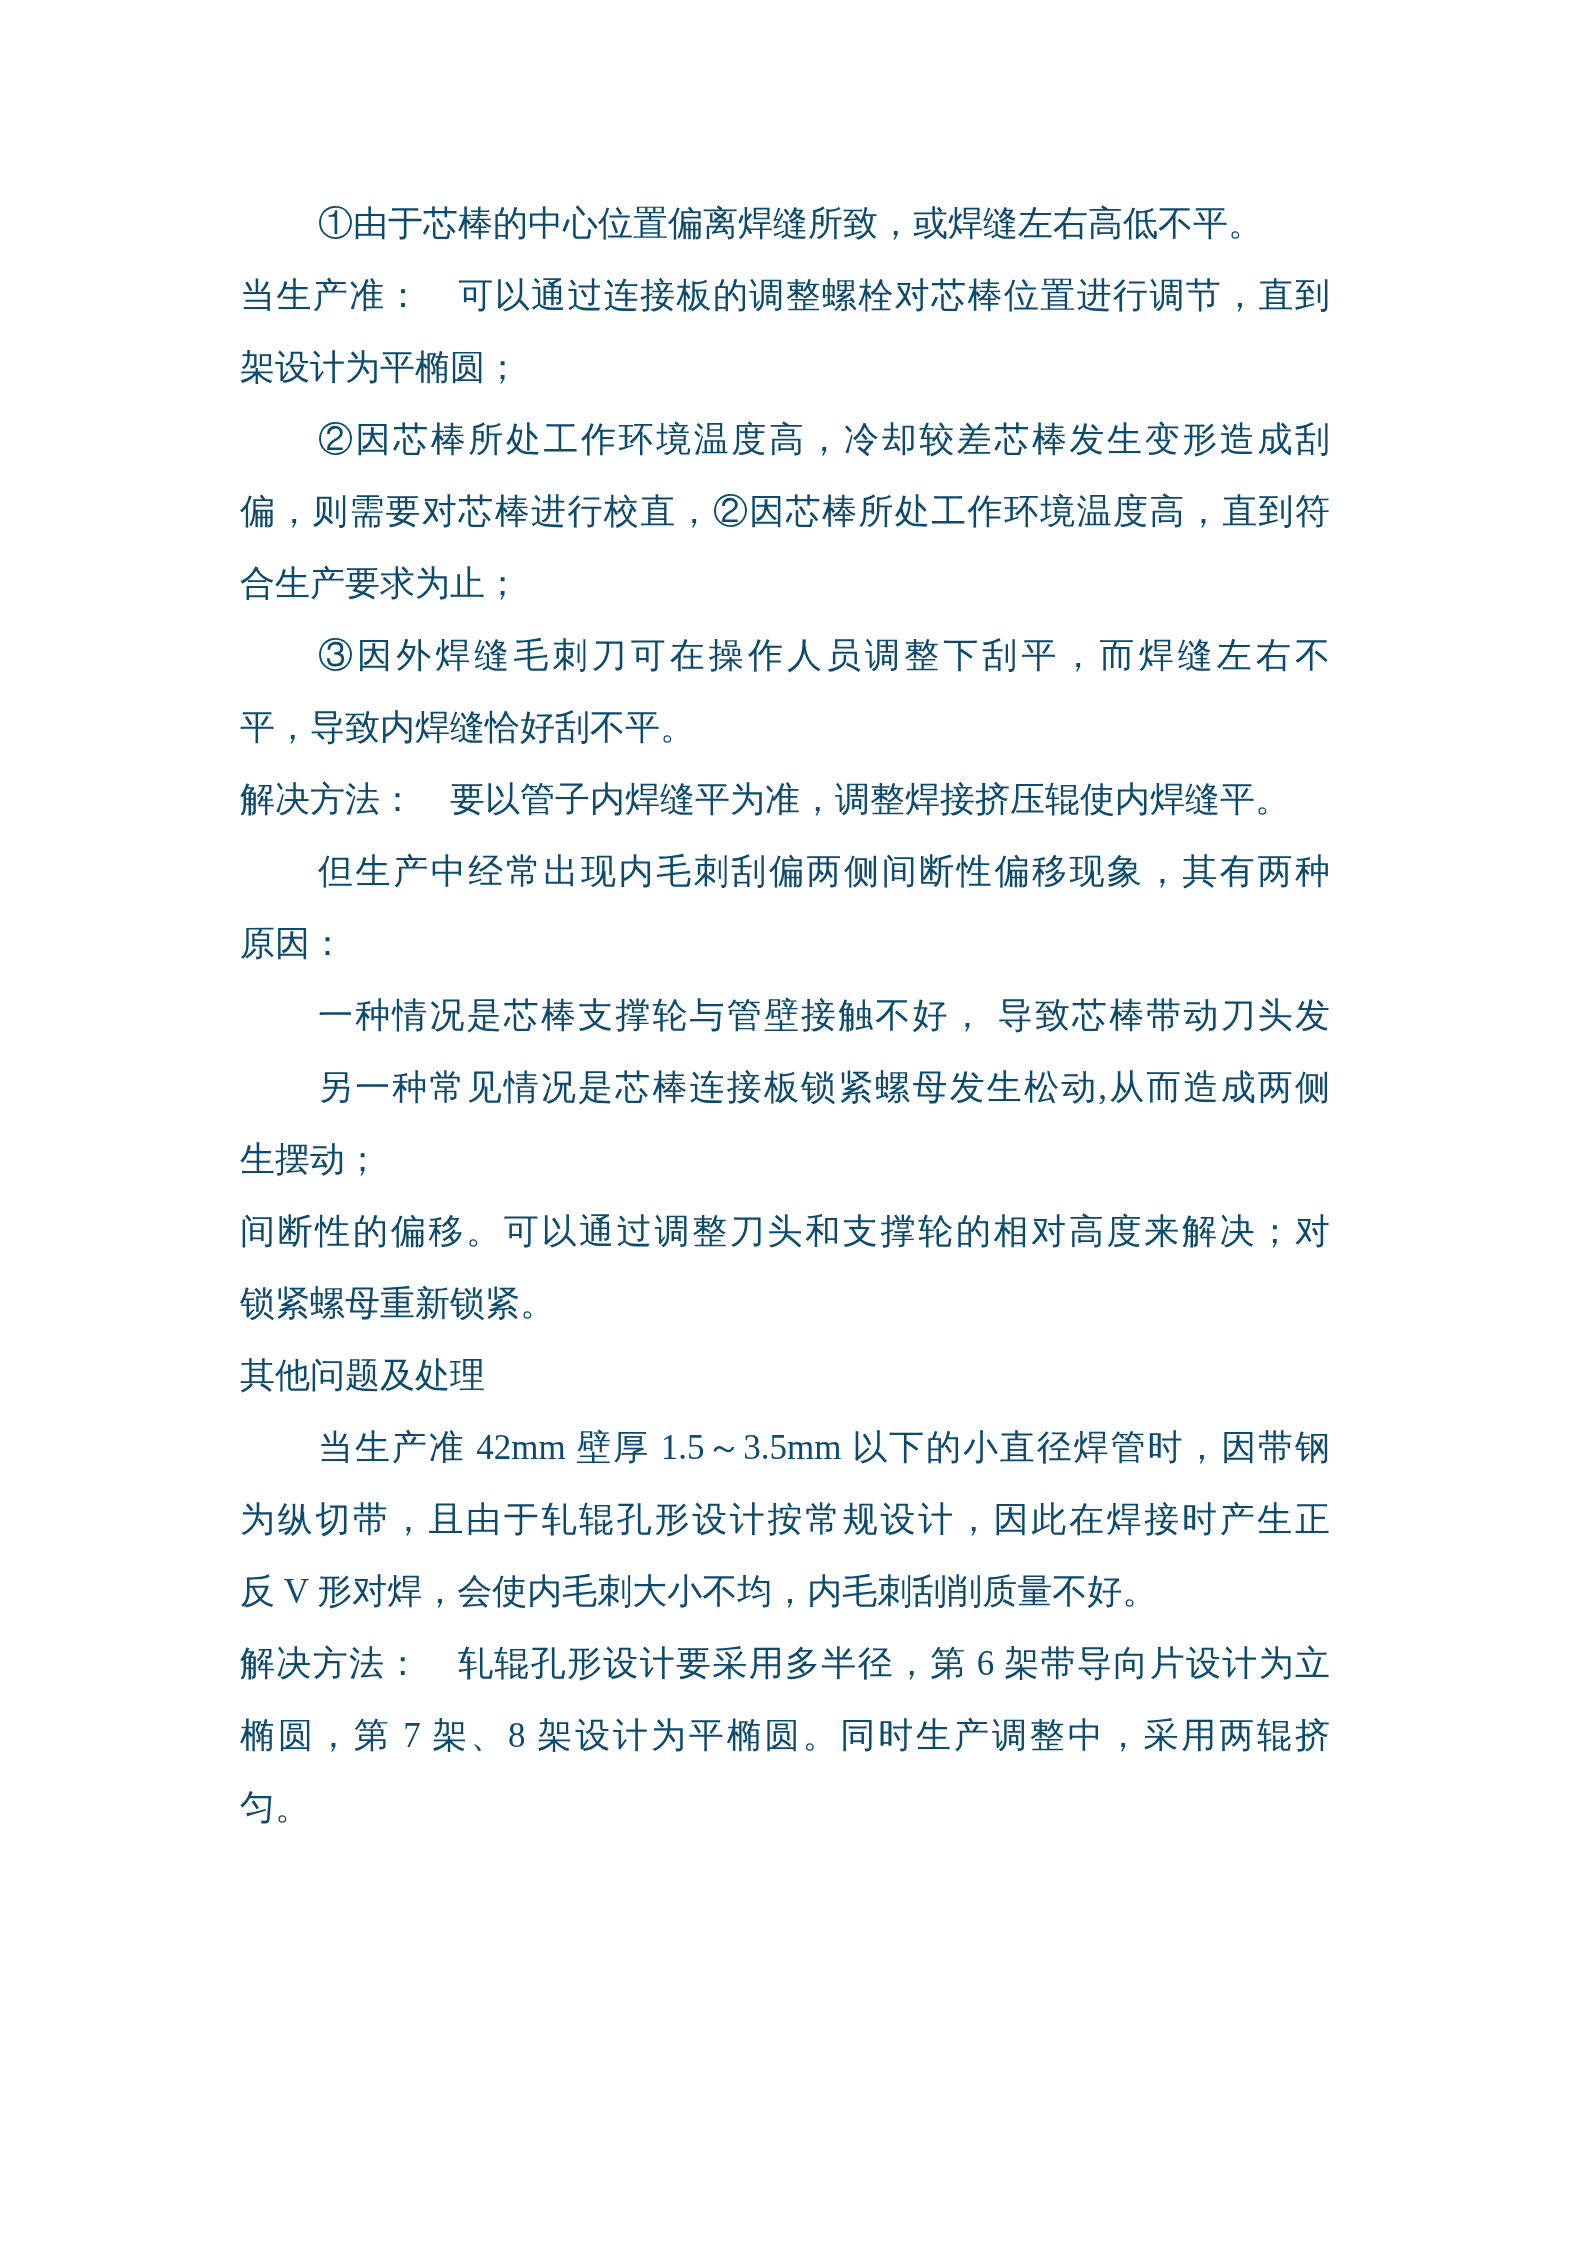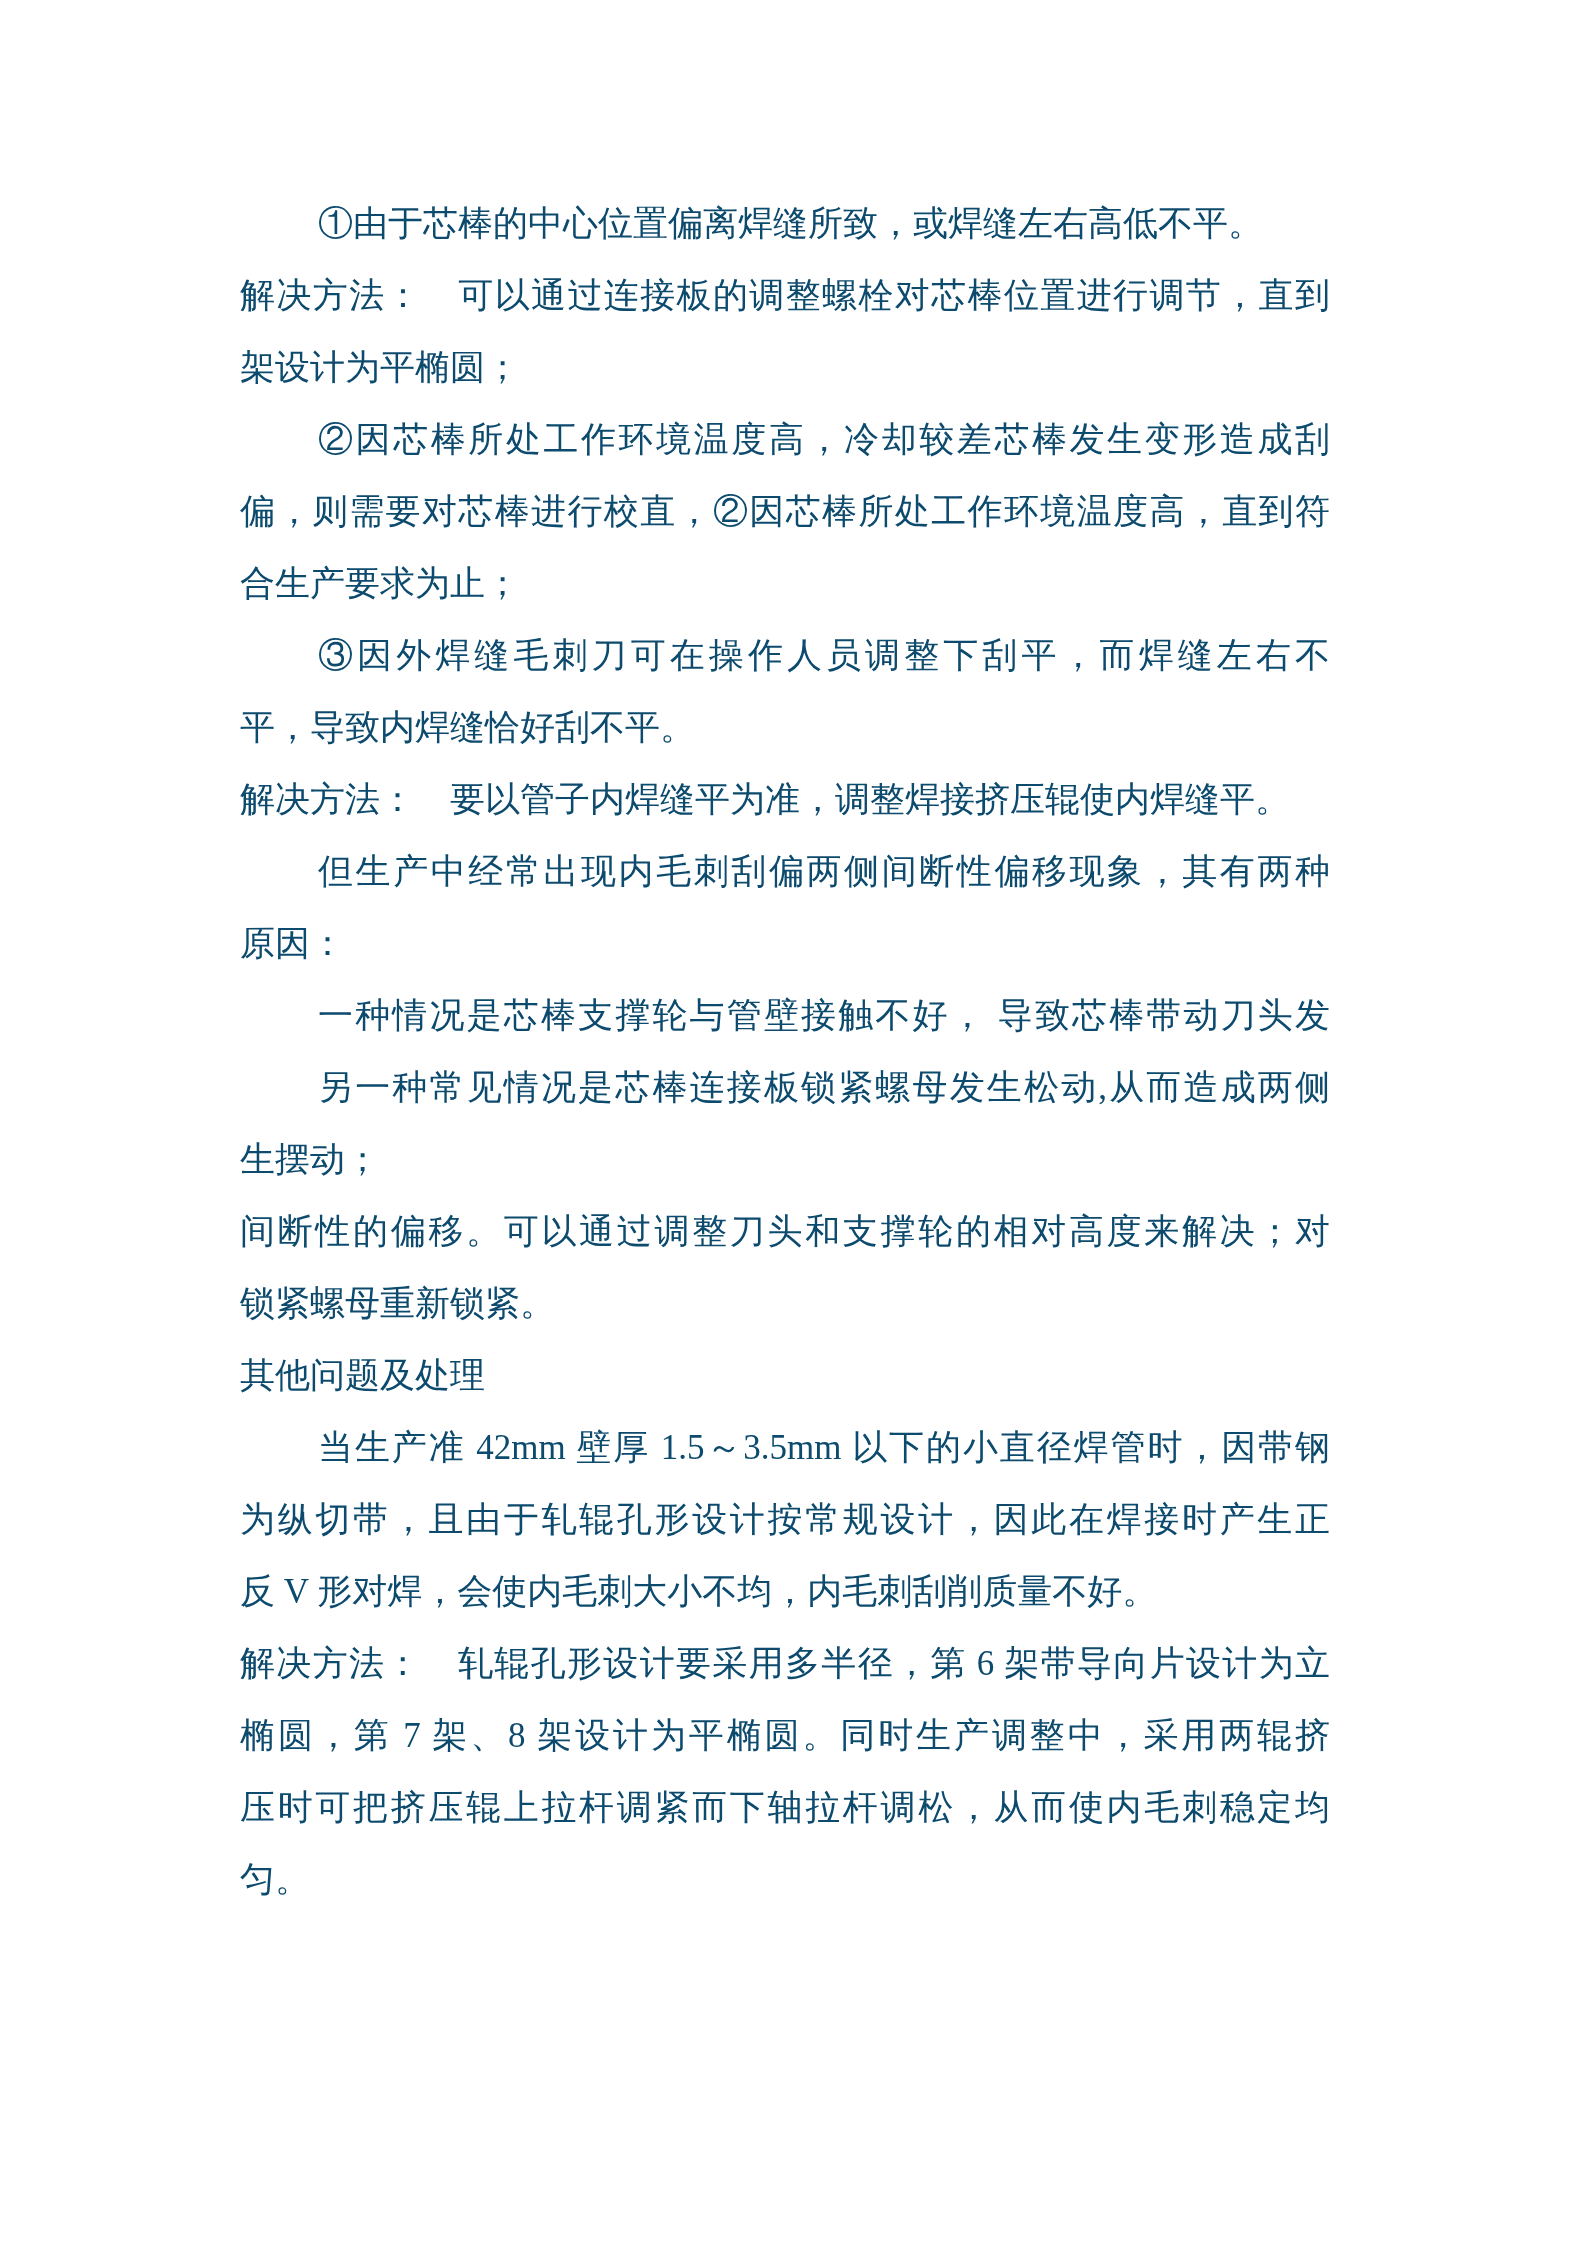--- a/index.html
+++ b/index.html
@@ -38,37 +38,36 @@
   .line.indent {
     text-indent: 78px;
   }
 </style>
 </head>
 <body>
 
 <div class="page">
   <div class="text-block">
       <div class="line indent">①由于芯棒的中心位置偏离焊缝所致，或焊缝左右高低不平。</div>
-      <div class="line fill">解决方法：　可以通过连接板的调整螺栓对芯棒位置进行调节，直到</div>
+      <div class="line fill">当生产准：　可以通过连接板的调整螺栓对芯棒位置进行调节，直到</div>
       <div class="line">架设计为平椭圆；</div>
       <div class="line indent fill">②因芯棒所处工作环境温度高，冷却较差芯棒发生变形造成刮</div>
       <div class="line fill">偏，则需要对芯棒进行校直，②因芯棒所处工作环境温度高，直到符</div>
       <div class="line">合生产要求为止；</div>
       <div class="line indent fill">③因外焊缝毛刺刀可在操作人员调整下刮平，而焊缝左右不</div>
       <div class="line">平，导致内焊缝恰好刮不平。</div>
       <div class="line">解决方法：　要以管子内焊缝平为准，调整焊接挤压辊使内焊缝平。</div>
       <div class="line indent fill">但生产中经常出现内毛刺刮偏两侧间断性偏移现象，其有两种</div>
       <div class="line">原因：</div>
       <div class="line indent fill">一种情况是芯棒支撑轮与管壁接触不好， 导致芯棒带动刀头发</div>
       <div class="line indent fill">另一种常见情况是芯棒连接板锁紧螺母发生松动,从而造成两侧</div>
       <div class="line">生摆动；</div>
       <div class="line fill">间断性的偏移。可以通过调整刀头和支撑轮的相对高度来解决；对</div>
       <div class="line">锁紧螺母重新锁紧。</div>
       <div class="line">其他问题及处理</div>
       <div class="line indent fill">当生产准 42mm 壁厚 1.5～3.5mm 以下的小直径焊管时，因带钢</div>
       <div class="line fill">为纵切带，且由于轧辊孔形设计按常规设计，因此在焊接时产生正</div>
       <div class="line">反 V 形对焊，会使内毛刺大小不均，内毛刺刮削质量不好。</div>
       <div class="line fill">解决方法：　轧辊孔形设计要采用多半径，第 6 架带导向片设计为立</div>
       <div class="line fill">椭圆，第 7 架、8 架设计为平椭圆。同时生产调整中，采用两辊挤</div>
-      <div class="line fill">压时可把挤压辊上拉杆调紧而下轴拉杆调松，从而使内毛刺稳定均</div>
       <div class="line">匀。</div>
     </div>
 </div>
 
 </body></html>

